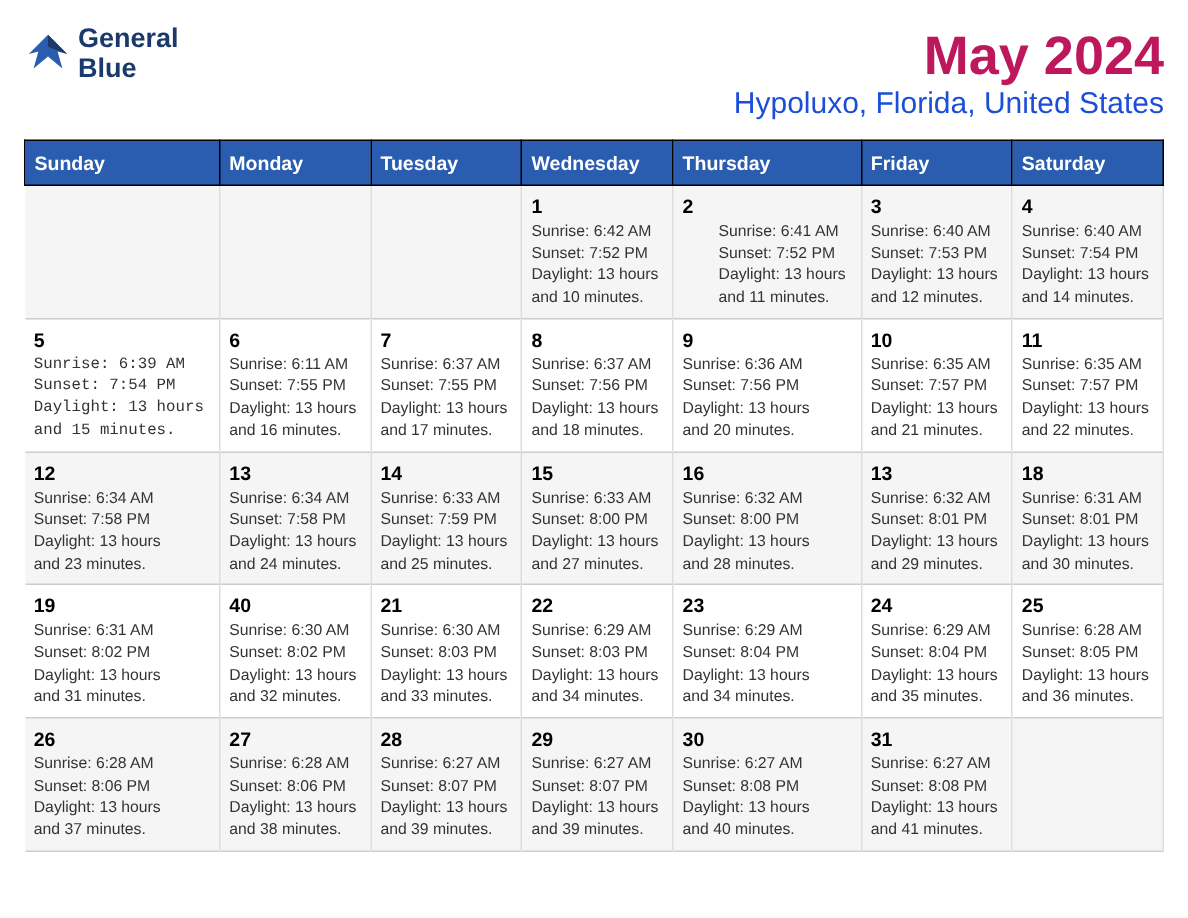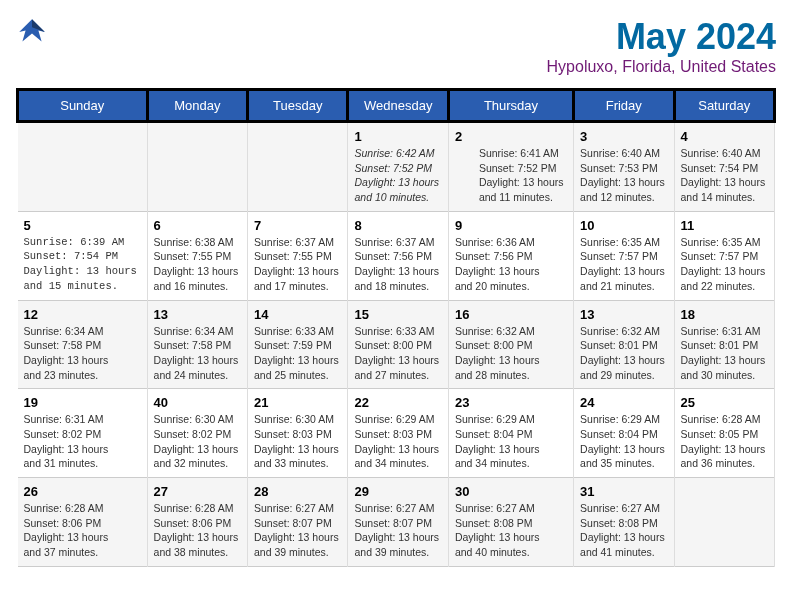--- a/index.html
+++ b/index.html
@@ -30,41 +30,41 @@
     .logo-bird {
       width: 32px;
       height: 32px;
     }
     .title-area {
       text-align: right;
     }
     .main-title {
       font-size: 36px;
       font-weight: bold;
-      color: #0369a1;
+      color: #be185d;
     }
     .subtitle {
-      font-size: 16px;
-      color: #701a75;
+      font-size: 20px;
+      color: #1d4ed8;
     }
     table {
       width: 100%;
       border-collapse: collapse;
       font-size: 11px;
     }
     thead tr {
       background-color: #2a5db0;
       color: #fff;
     }
     thead th {
       padding: 7px 6px;
-      text-align: center;
+      text-align: left;
       font-size: 13px;
-      font-weight: 400;
-      border: 3px solid #000000;
+      font-weight: 700;
+      border: 1px solid #000000;
     }
     tbody tr {
       border-bottom: 1px solid #ccc;
     }
     tbody td {
       padding: 6px 6px;
       vertical-align: top;
       border-right: 1px solid #ddd;
       min-height: 80px;
       height: 80px;
@@ -89,20 +89,24 @@
   </style>
 </head>
 <body>
 
 <div class="header-area">
   <div class="logo">
     <svg class="logo-bird" viewBox="0 0 40 40">
       <polygon points="20,4 36,20 28,18 32,32 20,22 8,32 12,18 4,20" fill="#2a5db0"></polygon>
       <polygon points="20,4 36,20 20,14" fill="#1a3a6b"></polygon>
     </svg>
+    <div class="logo-text">
+      <div>General</div>
+      <div>Blue</div>
+    </div>
   </div>
   <div class="title-area">
     <div class="main-title">May 2024</div>
     <div class="subtitle">Hypoluxo, Florida, United States</div>
   </div>
 </div>
 
 <table>
   <thead>
     <tr>
@@ -115,21 +119,21 @@
         <th>Saturday</th>
       </tr>
   </thead>
   <tbody id="calendar-body">
   <tr>
         <td></td>
         <td></td>
         <td></td>
         <td>
           <span class="day-num">1</span>
-          <div class="day-info" style="white-space: pre-line; font-style: italic;">Sunrise: 6:42 AM
+          <div class="day-info" style="white-space: pre-line;">Sunrise: 6:42 AM
 Sunset: 7:52 PM
 Daylight: 13 hours
 and 10 minutes.</div>
         </td>
         <td>
           <span class="day-num">2</span>
           <div class="day-info" style="white-space: pre-line; margin-left: 24px;">Sunrise: 6:41 AM
 Sunset: 7:52 PM
 Daylight: 13 hours
 and 11 minutes.</div>
@@ -152,21 +156,21 @@
       <tr>
         <td>
           <span class="day-num">5</span>
           <div class="day-info" style="white-space: pre-line; font-family: Liberation Mono, monospace;">Sunrise: 6:39 AM
 Sunset: 7:54 PM
 Daylight: 13 hours
 and 15 minutes.</div>
         </td>
         <td>
           <span class="day-num">6</span>
-          <div class="day-info" style="white-space: pre-line;">Sunrise: 6:38 AM
+          <div class="day-info" style="white-space: pre-line;">Sunrise: 6:11 AM
 Sunset: 7:55 PM
 Daylight: 13 hours
 and 16 minutes.</div>
         </td>
         <td>
           <span class="day-num">7</span>
           <div class="day-info" style="white-space: pre-line;">Sunrise: 6:37 AM
 Sunset: 7:55 PM
 Daylight: 13 hours
 and 17 minutes.</div>

